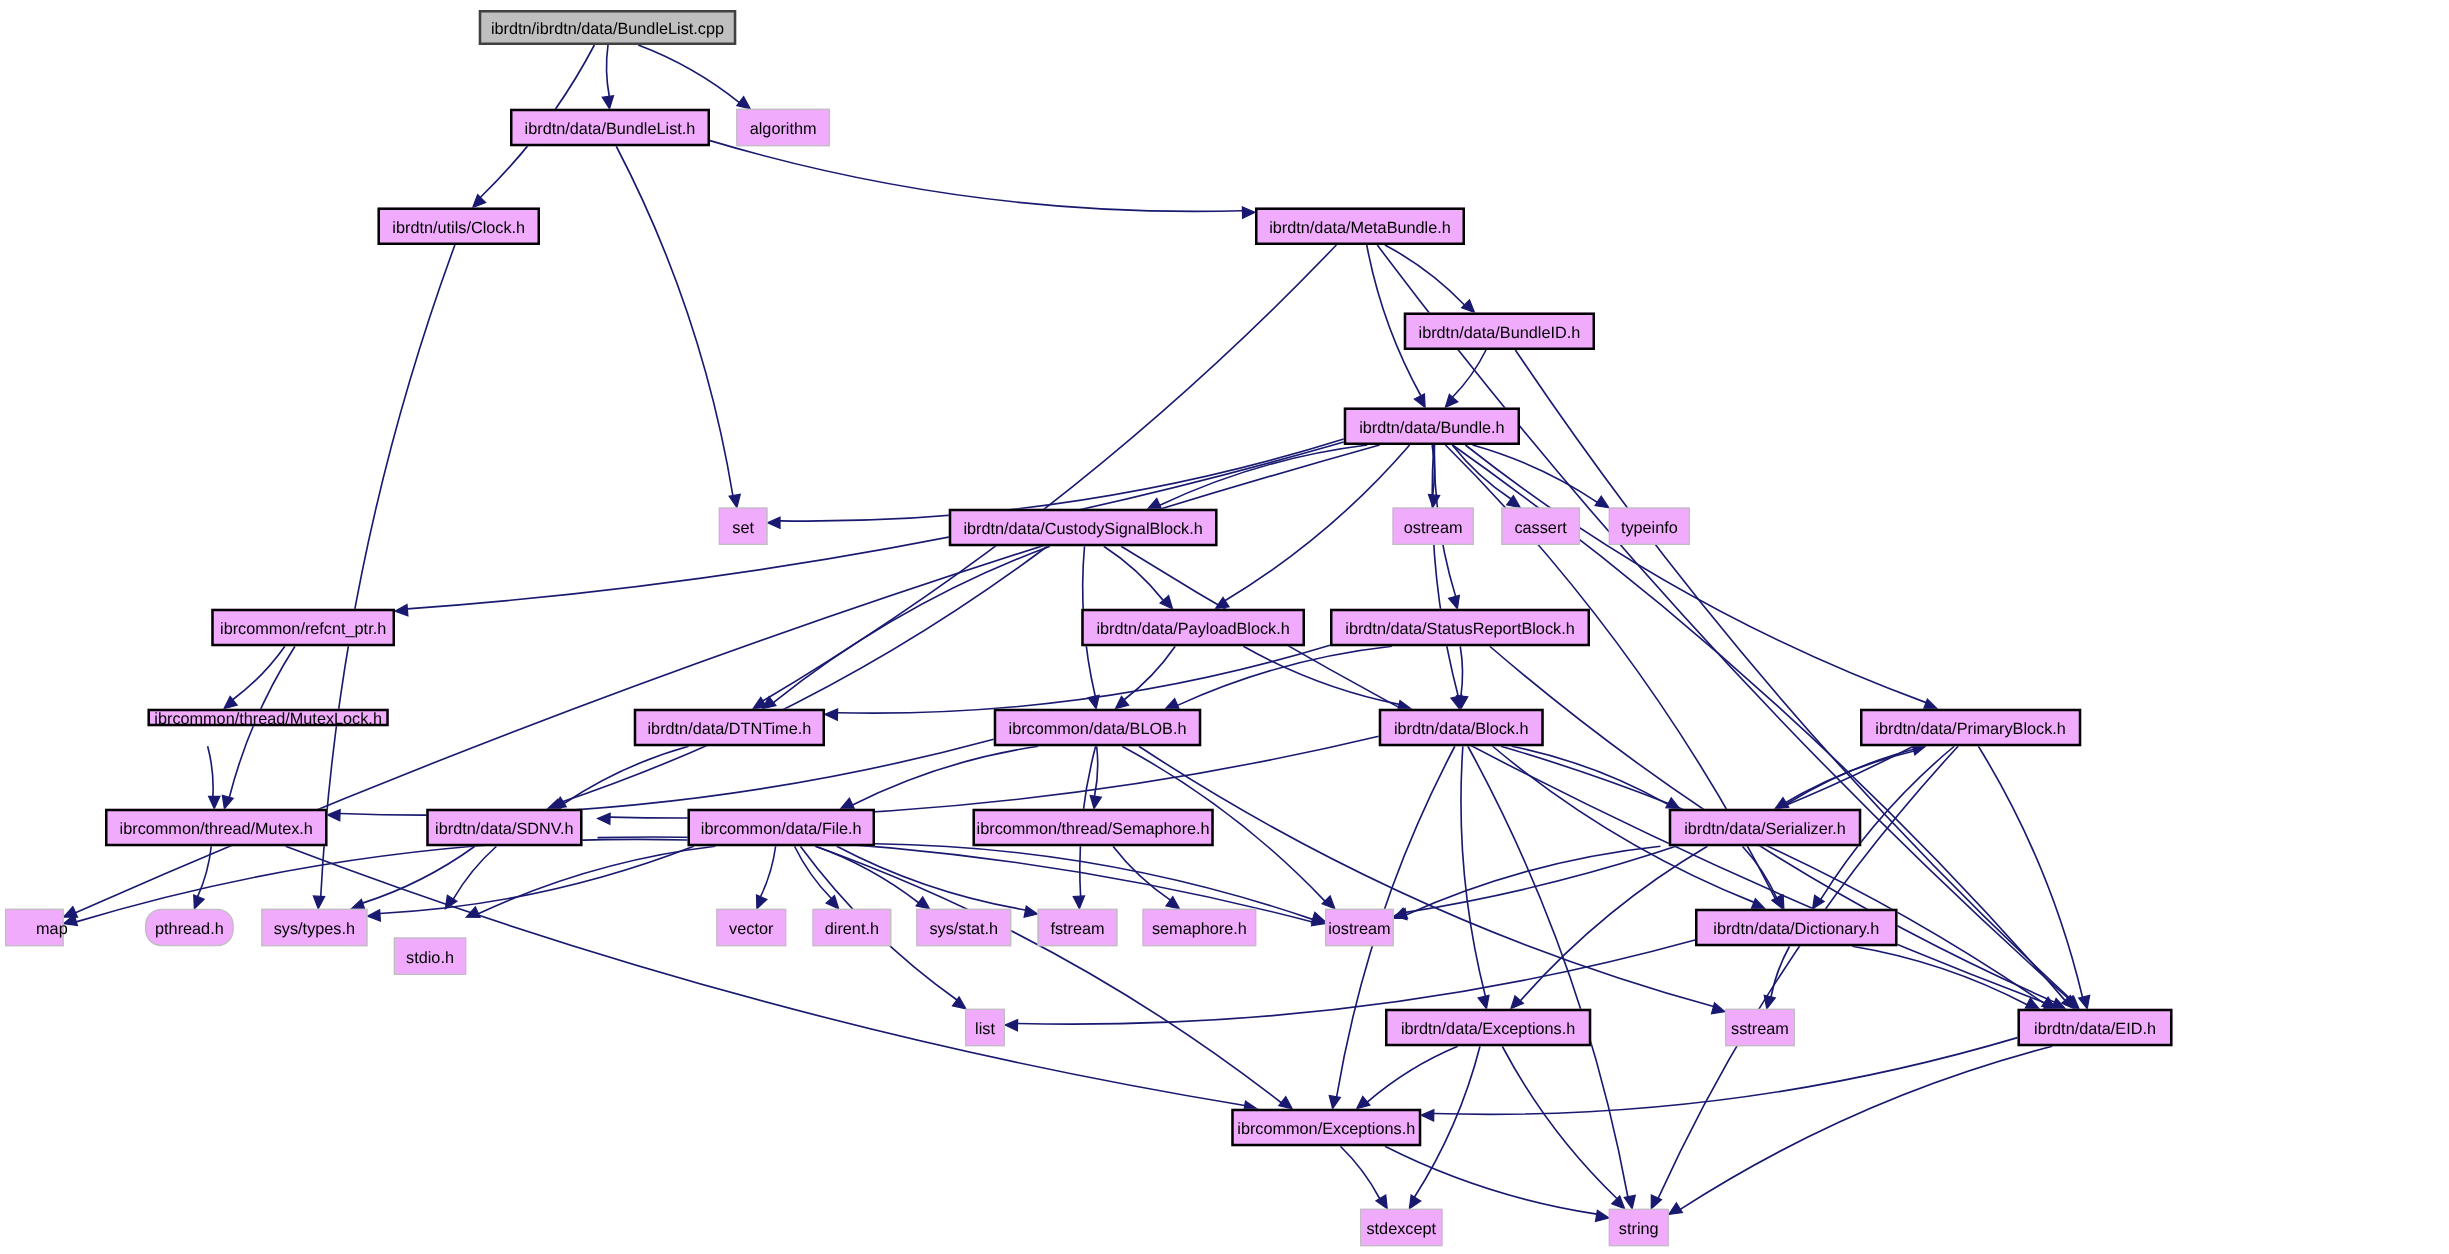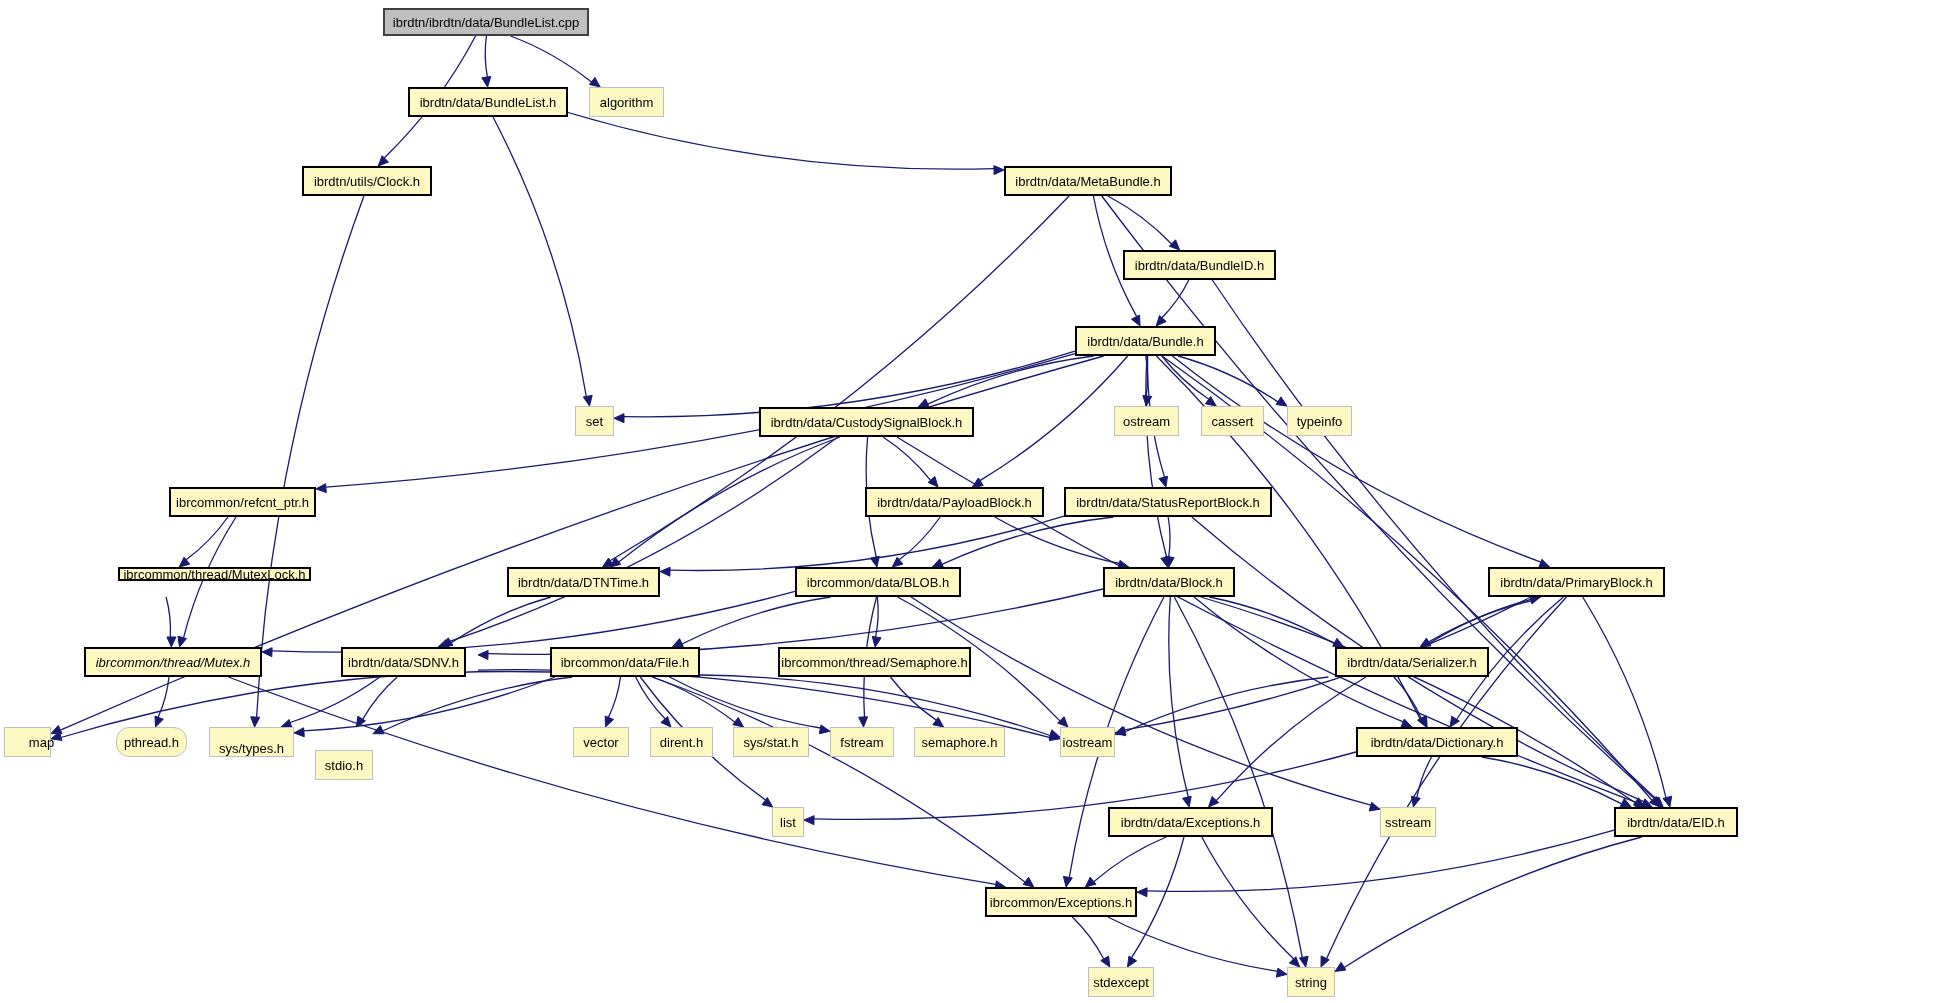--- a/index.html
+++ b/index.html
@@ -1,20 +1,20 @@
 <!DOCTYPE html>
 <html><head>
 <meta charset="utf-8">
 <style>
   html, body { margin: 0; padding: 0; background: #ffffff; }
   body { width: 1959px; height: 1003px; position: relative; overflow: hidden;
          font-family: "Liberation Sans", "DejaVu Sans", sans-serif; }
   #graph { position: absolute; left: 0; top: 0; width: 1959px; height: 1003px; }
   #edges { position: absolute; left: 0; top: 0; }
-  .node { position: absolute; box-sizing: border-box; background: #fef9c3;
+  .node { position: absolute; box-sizing: border-box; background: #f0abfc;
           font-size: 13px; color: #000; display: flex; align-items: center;
           justify-content: center; white-space: nowrap; cursor: pointer; }
   .node.internal { border: 2px solid #000000; }
   .node.system { border: 1.5px solid #bfbfbf; color: #000; }
   .node.root { border: 2px solid #404040; background: #bfbfbf; cursor: default; }
   .edge { fill: none; stroke: #191970; stroke-width: 1.3; }
   .arrow { fill: #191970; stroke: #191970; }
 </style>
 </head>
 <body>
@@ -252,42 +252,42 @@
     </div>
   <div class="node internal" style="left: 795px; top: 567px; width: 166px; height: 30px;">
       <span>ibrcommon/data/BLOB.h</span>
     </div>
   <div class="node internal" style="left: 1103px; top: 567px; width: 132px; height: 30px;">
       <span>ibrdtn/data/Block.h</span>
     </div>
   <div class="node internal" style="left: 1488px; top: 567px; width: 177px; height: 30px;">
       <span>ibrdtn/data/PrimaryBlock.h</span>
     </div>
-  <div class="node internal" style="left: 84px; top: 647px; width: 178px; height: 30px; font-style: italic;">
+  <div class="node internal" style="left: 84px; top: 647px; width: 178px; height: 30px;">
       <span>ibrcommon/thread/Mutex.h</span>
     </div>
   <div class="node internal" style="left: 341px; top: 647px; width: 125px; height: 30px;">
       <span>ibrdtn/data/SDNV.h</span>
     </div>
   <div class="node internal" style="left: 550px; top: 647px; width: 150px; height: 30px;">
       <span>ibrcommon/data/File.h</span>
     </div>
   <div class="node internal" style="left: 778px; top: 647px; width: 193px; height: 30px;">
       <span>ibrcommon/thread/Semaphore.h</span>
     </div>
   <div class="node internal" style="left: 1307px; top: 647px; width: 154px; height: 30px; margin-left: 28px;">
       <span>ibrdtn/data/Serializer.h</span>
     </div>
   <div class="node system" style="left: 4px; top: 727px; width: 47px; height: 30px; padding-left: 28px;">
       <span>map</span>
     </div>
   <div class="node system" style="left: 116px; top: 727px; width: 71px; height: 30px; border-radius: 13px;">
       <span>pthread.h</span>
     </div>
-  <div class="node system" style="left: 209px; top: 727px; width: 85px; height: 30px; align-items: flex-end;">
+  <div class="node system" style="left: 209px; top: 727px; width: 85px; height: 30px;">
       <span>sys/types.h</span>
     </div>
   <div class="node system" style="left: 315px; top: 727px; width: 58px; height: 30px; margin-top: 23px;">
       <span>stdio.h</span>
     </div>
   <div class="node system" style="left: 573px; top: 727px; width: 56px; height: 30px;">
       <span>vector</span>
     </div>
   <div class="node system" style="left: 650px; top: 727px; width: 63px; height: 30px;">
       <span>dirent.h</span>

